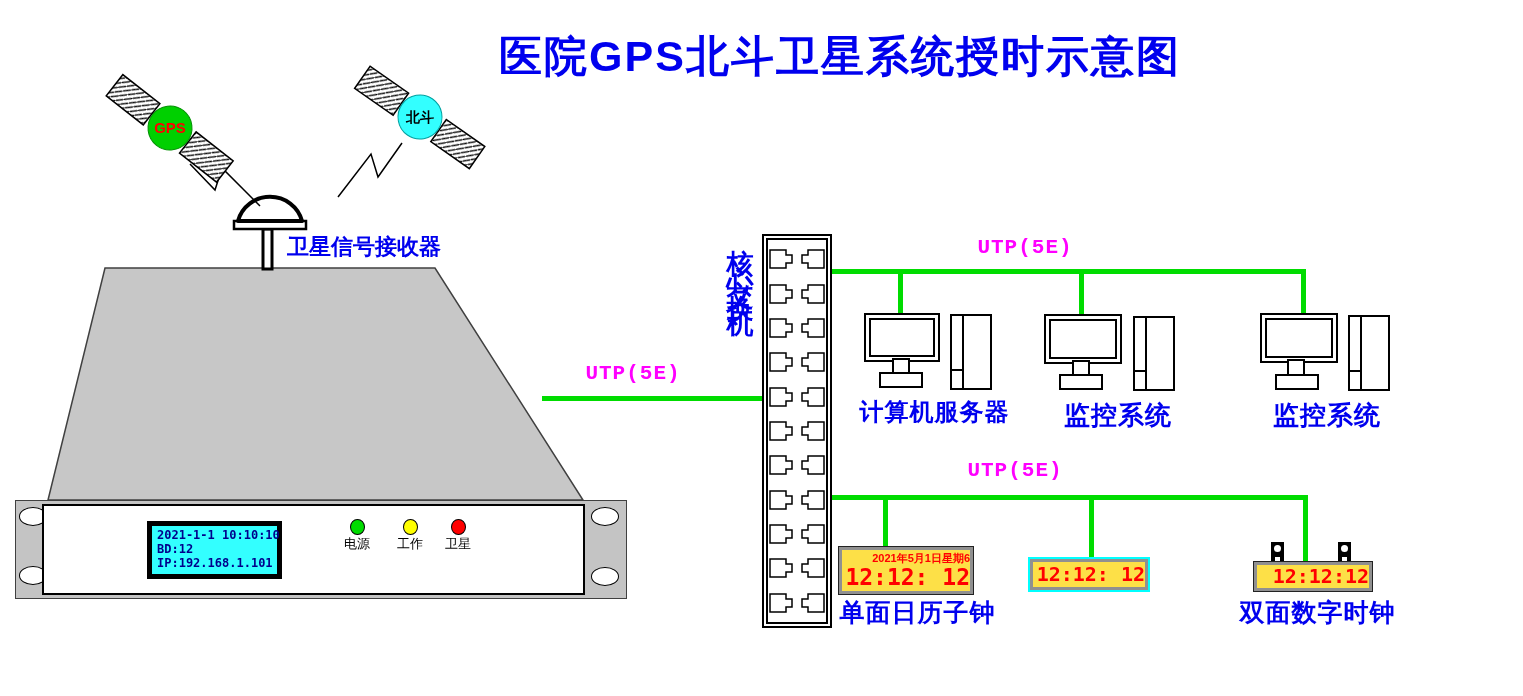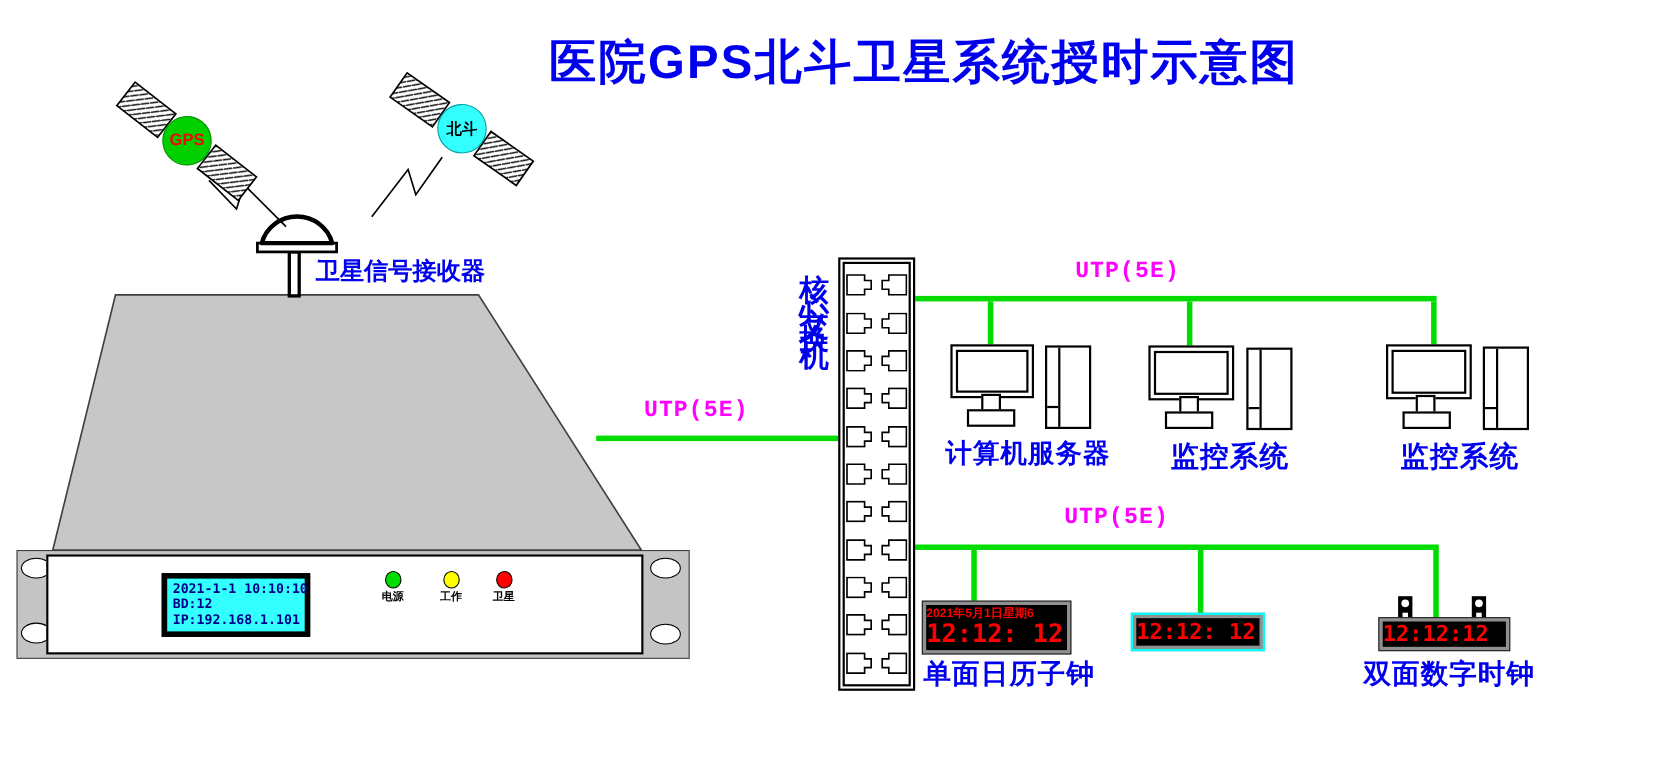--- a/index.html
+++ b/index.html
@@ -19,34 +19,34 @@
               font-size:27px;letter-spacing:15px;}
   
   .rack-body{left:15px;top:500px;width:610px;height:97px;background:#C4C4C4;border:1px solid #404040;}
   .rack-panel{left:42px;top:504px;width:539px;height:87px;background:#fff;border:2px solid #000;}
   .oval{width:26px;height:17px;background:#fff;border:1px solid #000;border-radius:50%;}
   .lcd-frame{left:147px;top:521px;width:133px;height:56px;background:#000;border:1px solid #000;}
   .lcd-screen{position:absolute;left:4px;top:4px;right:4px;bottom:4px;background:#33FFFF;
               color:#00008B;font-family:"DejaVu Sans Mono",monospace;font-size:12px;font-weight:bold;
               line-height:14px;padding:2px 0 0 5px;white-space:nowrap;}
   .led{width:13px;height:14px;border-radius:50%;border:1px solid #000;}
-  .led-lbl{font-size:10px;color:#000;text-align:center;white-space:nowrap;font-weight:bold;}
+  .led-lbl{font-size:13px;color:#000;text-align:center;white-space:nowrap;font-weight:normal;}
   
   .monitor{border:2px solid #000;background:#fff;}
   .screen{position:absolute;left:3px;top:3px;right:3px;bottom:3px;border:2px solid #000;background:#fff;}
   .neck{border:2px solid #000;background:#fff;}
   .mbase{border:2px solid #000;background:#fff;}
   .tower{border:2px solid #000;background:#fff;}
   .tower .vline{position:absolute;left:10px;top:0;bottom:0;width:2px;background:#000;}
   .tower .hline{position:absolute;left:0;bottom:17px;width:10px;height:2px;background:#000;}
   .comp-lbl{font-size:24px;letter-spacing:1px;}
   
   .clock-frame{background:#909090;border:1px solid #222;padding:3px;}
-  .clock-display{background:#000000;width:100%;height:100%;box-sizing:border-box;
-                 display:flex;flex-direction:column;justify-content:center;align-items:flex-start;}
+  .clock-display{background:#fde047;width:100%;height:100%;box-sizing:border-box;
+                 display:flex;flex-direction:column;justify-content:center;align-items:flex-end;}
   .clock-date{color:#FF0000;font-size:11px;line-height:13px;white-space:nowrap;font-weight:bold;}
   .clock-time{color:#FF0000;font-family:"DejaVu Sans Mono",monospace;font-weight:bold;
               font-size:23px;line-height:24px;white-space:nowrap;}
   .clock-time.small{font-size:20px;line-height:21px;}
   .cyan-border{border:2px solid #00FFFF;}
   .bracket{width:13px;height:20px;background:#000;}
   .bracket .hole{position:absolute;left:3px;top:3px;width:7px;height:7px;background:#fff;border-radius:50%;}
   .bracket .notch{position:absolute;left:4px;bottom:0;width:5px;height:5px;background:#fff;}
   .clock-lbl{font-size:25px;letter-spacing:1px;}
 </style>

